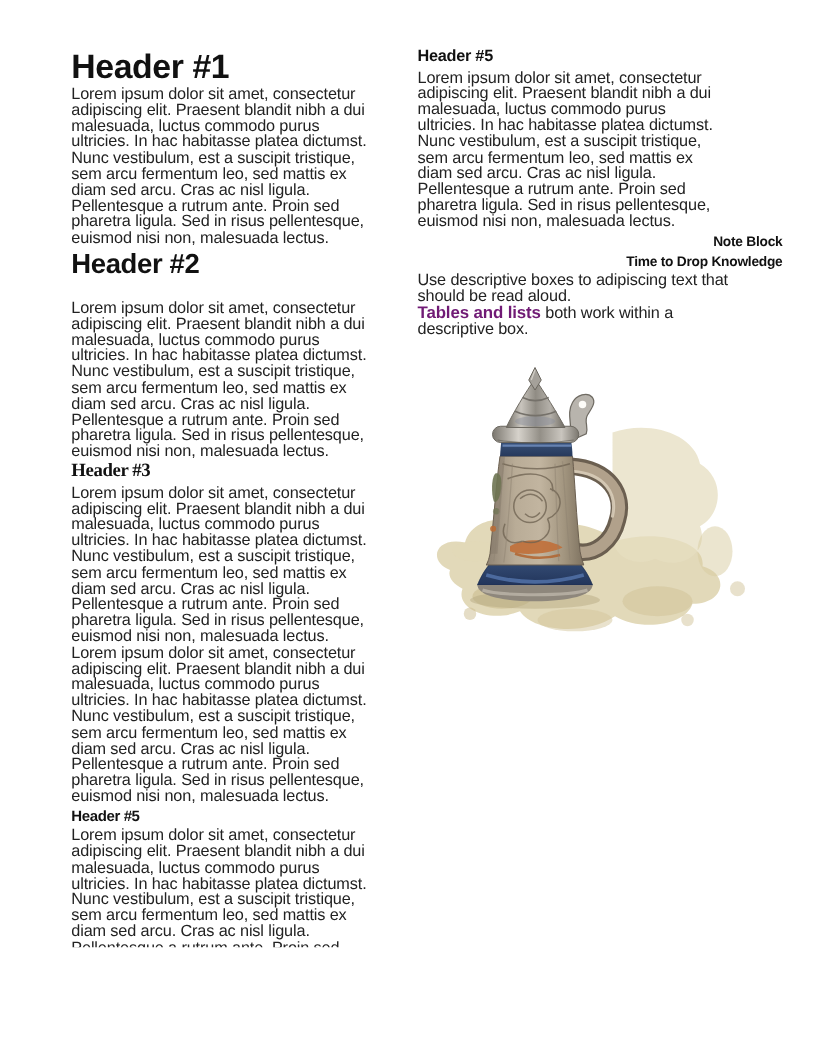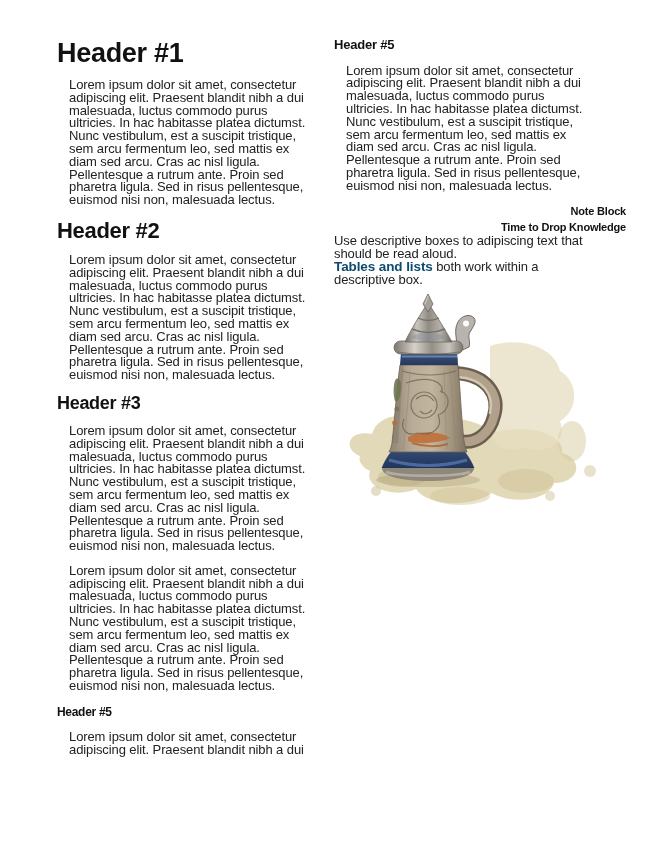--- a/index.html
+++ b/index.html
@@ -7,35 +7,35 @@
     position:relative; width:652px; height:758px; overflow:hidden;
     background:#ffffff; color:#222222;
     font-family:"Liberation Sans", sans-serif;
   }
   .col { position:absolute; }
   .col-left  { left:57px;  top:40px; width:264px; }
   .col-right { left:334px; top:37px; width:292px; }
 
   .h1,.h2,.h3,.h4,.h5 { font-weight:700; color:#111111; letter-spacing:-0.3px; }
   .h1 { font-size:27px;   line-height:1.0;  margin:0 0 2px 0; }
-  .h2 { font-size:22px;   line-height:1.05; margin:2px 0 2px 0; }
-  .h3 { font-size:18px; line-height:1.05; margin:2px 0 2px 0; }
+  .h2 { font-size:22px;   line-height:1.05; margin:2px 0 18px 0; }
+  .h3 { font-size:15px; line-height:1.05; margin:2px 0 2px 0;font-family:Liberation Serif, serif; }
   .h4 { font-size:14px;   line-height:1.1;  margin:2px 0 2px 0; }
   .h5 { font-size:12px;   line-height:1.2;  margin:2px 0 2px 0; }
 
   .lorem {
-    font-size:13px; line-height:12.8px; margin:12px;
+    font-size:13px; line-height:12.8px; margin:0;
     white-space:pre-line; letter-spacing:-0.1px; color:#222222;
   }
   .rh5 { font-size:13px; font-weight:700; color:#111111; line-height:15.6px; margin:0 0 3px 0; letter-spacing:-0.2px; }
   .note-label { font-size:11px; font-weight:700; color:#111111; line-height:12.5px; margin:4px 0 0 12px; letter-spacing:-0.2px;text-align:right; }
   .note-text  { font-size:13px; line-height:13.2px; margin:0; letter-spacing:-0.1px; }
   .k-text     { font-size:13px; line-height:13.2px; margin:0; white-space:pre-line; letter-spacing:-0.1px; }
   .mixed      { font-size:13px; line-height:13.2px; margin:0; letter-spacing:-0.1px; }
-  .mixed strong { font-size:13.5px; color:#0c4a6e; }
+  .mixed strong { font-size:13.5px; color:#701a75; }
   .mixed span { white-space:pre-line; }
 
   .stein-wrap { position:absolute; left:340px; top:291px; width:285px; height:232px; }
 </style>
 </head>
 <body>
 
 <div class="page">
 
   <div class="col col-left">

